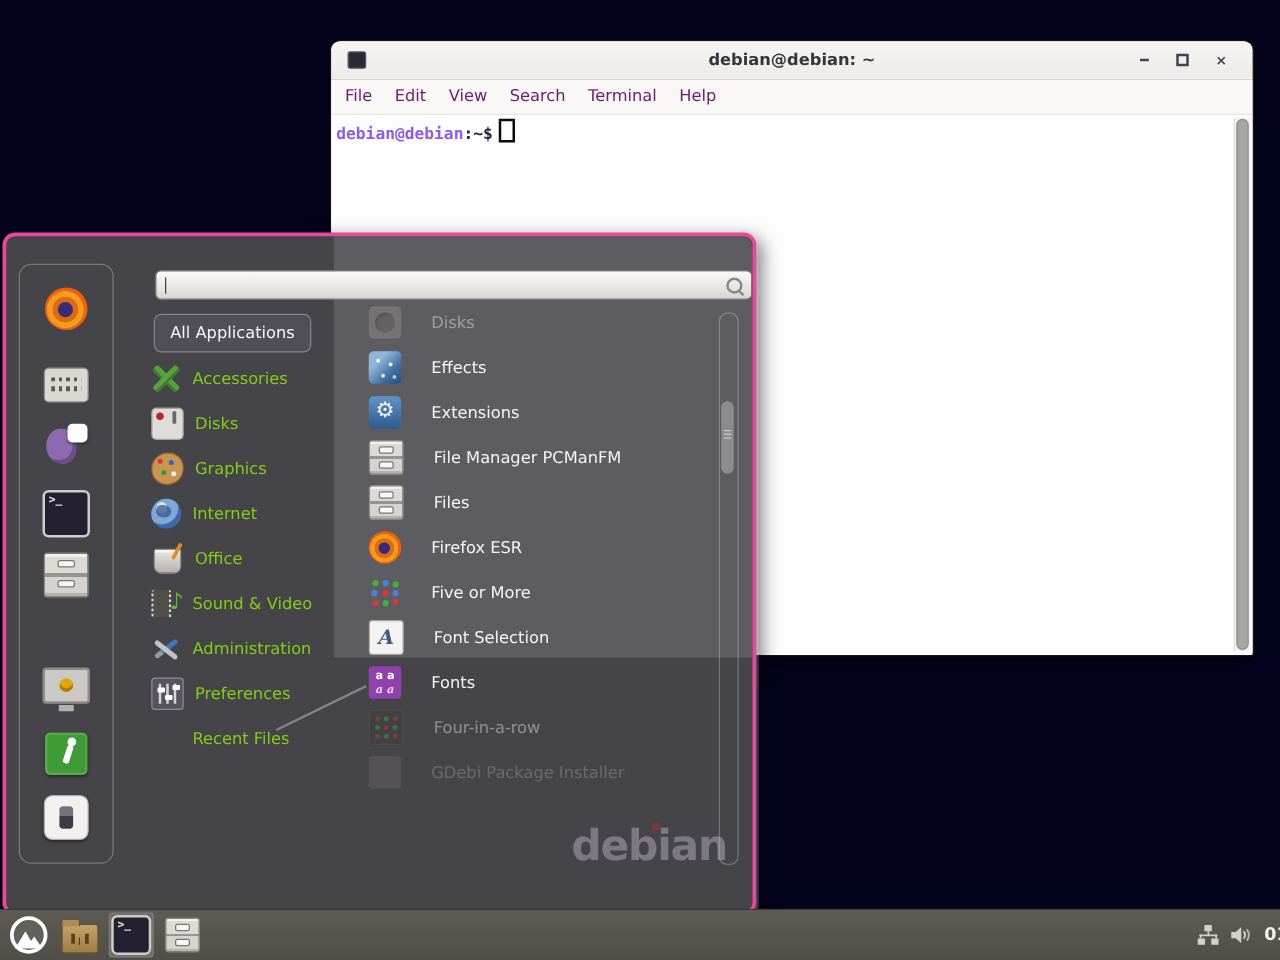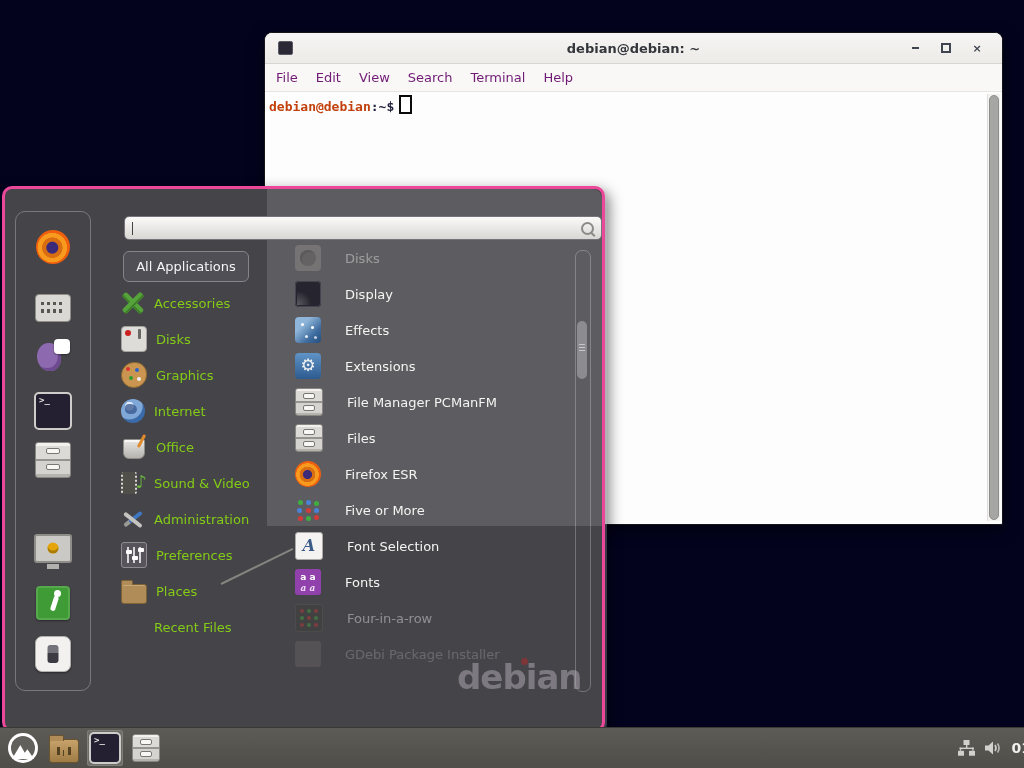--- a/index.html
+++ b/index.html
@@ -22,21 +22,21 @@
   .win-controls{margin-left:auto;display:flex;gap:9px;margin-right:14px;z-index:1;}
   .win-btn{width:22px;height:18px;display:flex;align-items:center;justify-content:center;color:#3e4450;}
   .win-btn.min::before{content:"";width:7px;height:2px;background:#3e4450;}
   .win-btn.max::before{content:"";width:6px;height:6px;border:2px solid #3e4450;}
   .win-btn.close{font-size:11px;font-weight:bold;}
   .menubar{height:27px;background:#f9f8f6;border-bottom:1px solid #e8e6e2;
            display:flex;align-items:center;padding-left:2px;}
   .mb-item{font-size:13px;color:#701a75;padding:0 9px;}
   .term-body{position:relative;height:432px;background:#fdfdfd;border-radius:0 0 2px 2px;}
   .prompt{position:absolute;left:4px;top:3px;font:bold 13px "DejaVu Sans Mono","Liberation Mono",monospace;}
-  .p-user{color:#c2410c;}
+  .p-user{color:#8b5cf6;}
   .p-rest{color:#23233e;}
   .cursor{display:inline-block;width:9px;height:15px;border:2px solid #0a0a0a;background:#fff;
           vertical-align:-3px;margin-left:5px;}
   .term-scroll{position:absolute;top:2px;bottom:3px;right:2px;width:12px;background:#f4f3f1;
           border-left:1px solid #e0deda;border-radius:0 0 2px 0;}
   .term-thumb{position:absolute;top:1px;bottom:1px;left:1px;width:8px;background:#a6a6a4;
           border:1px solid #8e8e8c;border-radius:5px;}
 
   
   .menu-panel{position:absolute;left:2px;top:186px;width:597px;height:540px;
@@ -315,36 +315,28 @@
         </div>
         <div class="cat-row">
           <span class="ic ic-administration-icon"></span>
           <span class="row-label">Administration</span>
         </div>
         <div class="cat-row">
           <span class="ic ic-preferences-icon"></span>
           <span class="row-label">Preferences</span>
         </div>
         <div class="cat-row">
-          <span class="ic ic-places-icon"></span>
-          <span class="row-label">Places</span>
-        </div>
-        <div class="cat-row">
           <span class="ic ic-blank"></span>
           <span class="row-label">Recent Files</span>
         </div>
       </div>
     <div class="app-list" id="app-list">
         <div class="app-row dimmed">
           <span class="ic ic-disks-icon"></span>
           <span class="row-label">Disks</span>
-        </div>
-        <div class="app-row">
-          <span class="ic ic-display-icon"></span>
-          <span class="row-label">Display</span>
         </div>
         <div class="app-row">
           <span class="ic ic-effects-icon"></span>
           <span class="row-label">Effects</span>
         </div>
         <div class="app-row">
           <span class="ic ic-extensions-icon"></span>
           <span class="row-label">Extensions</span>
         </div>
         <div class="app-row">

